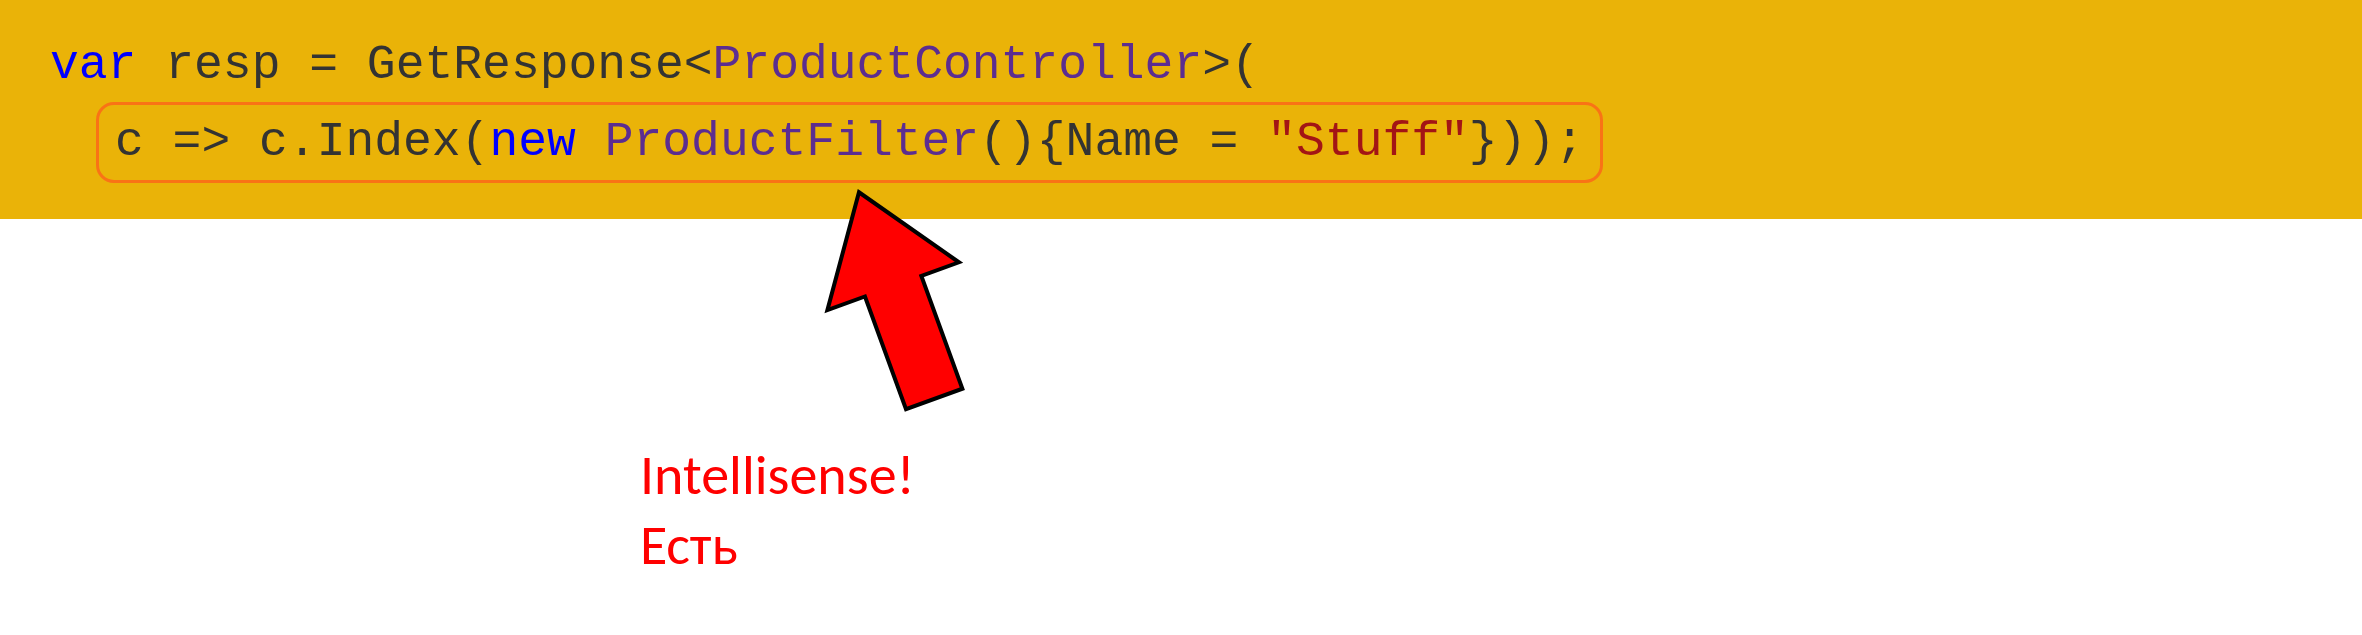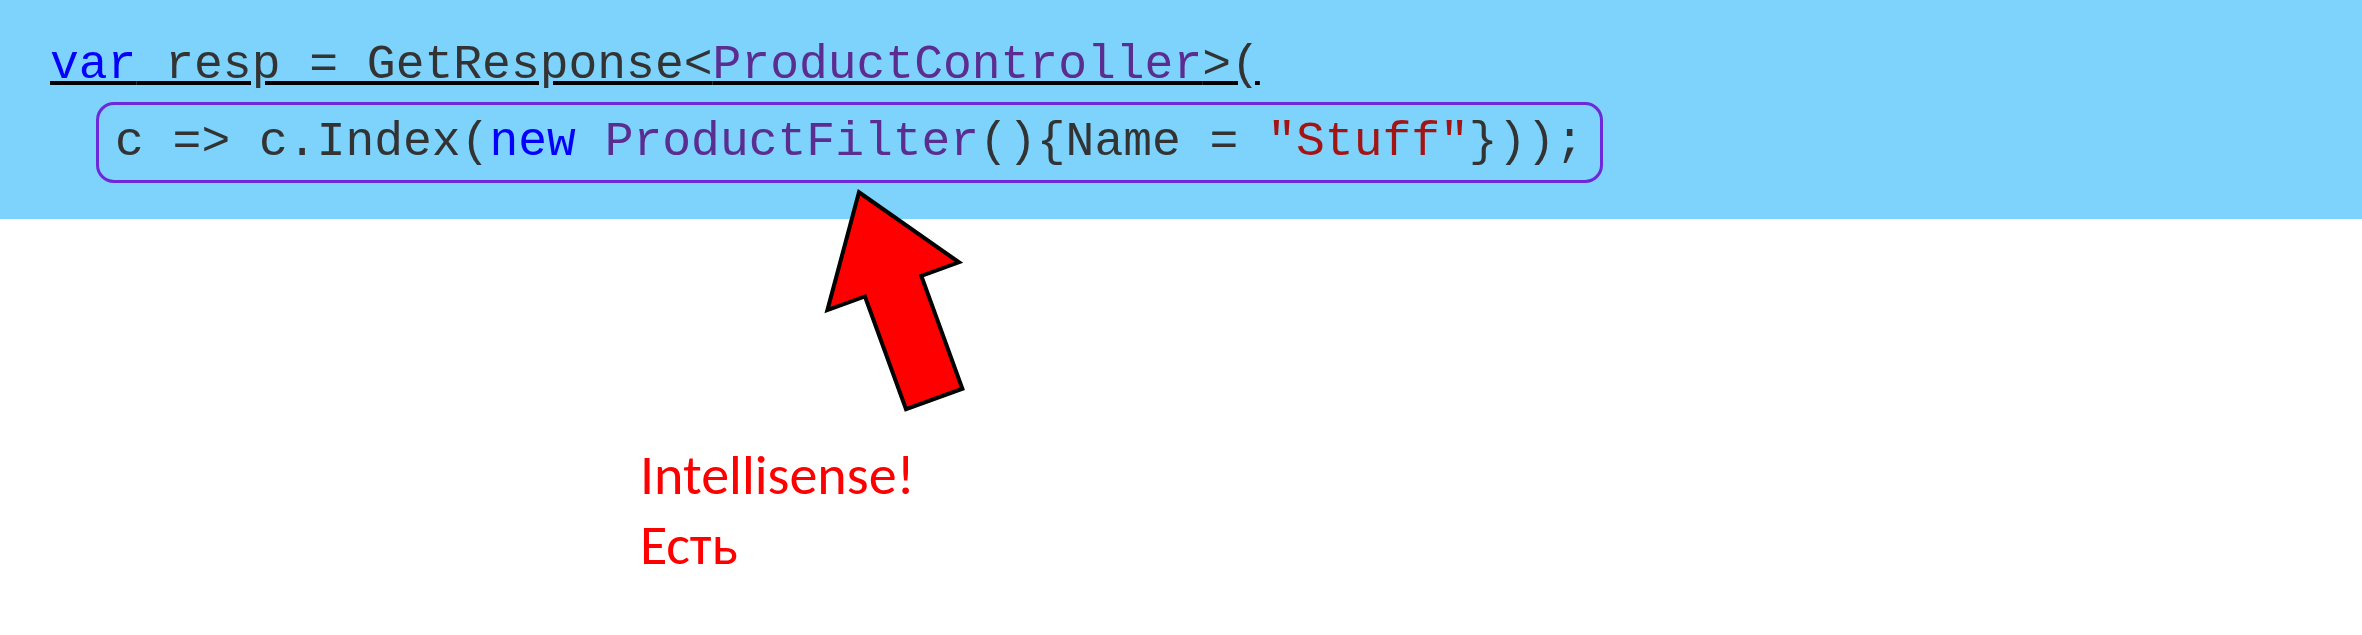--- a/index.html
+++ b/index.html
@@ -4,38 +4,37 @@
   <style>
     * { margin: 0; padding: 0; box-sizing: border-box; }
     body {
       font-family: Consolas, 'Courier New', monospace;
       background: #fff;
       width: 2362px;
       height: 635px;
       position: relative;
     }
     .code-block {
-      background: #7dd3fc;
+      background: #eab308;
       padding: 28px 52px 36px 50px;
       width: 100%;
-      text-decoration: underline;
     }
     .code-line {
       font-size: 48px;
       line-height: 1.55;
       white-space: pre;
       font-family: Consolas, 'Courier New', monospace;
       color: #333;
     }
     .kw { color: #0000ff; }
     .type { color: #5c2d91; }
     .str { color: #a31515; }
     .plain { color: #333333; }
     .highlight-box {
-      border: 3px solid #6d28d9;
+      border: 3px solid #f97316;
       border-radius: 18px;
       padding: 0 16px 0 16px;
       display: inline-block;
       margin-left: 46px;
     }
     .arrow-container {
       position: absolute;
       left: 800px;
       top: 175px;
       width: 200px;

